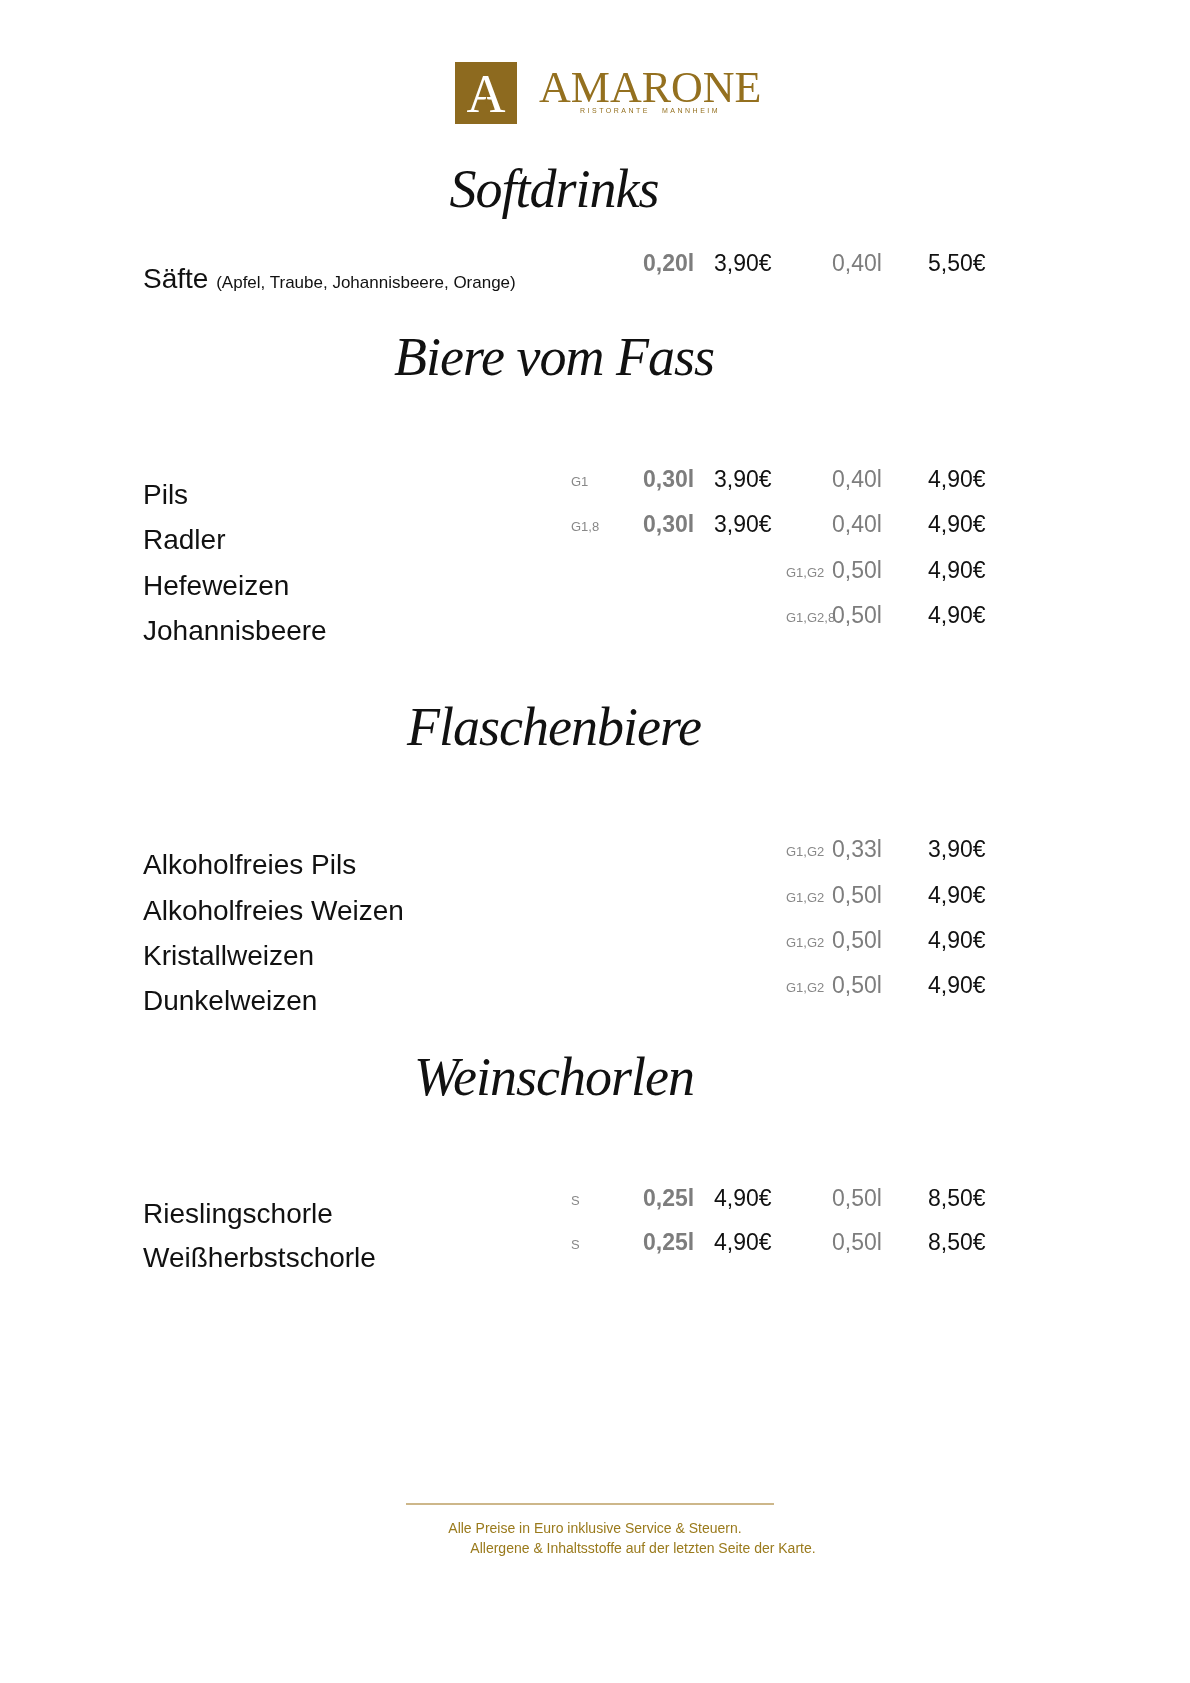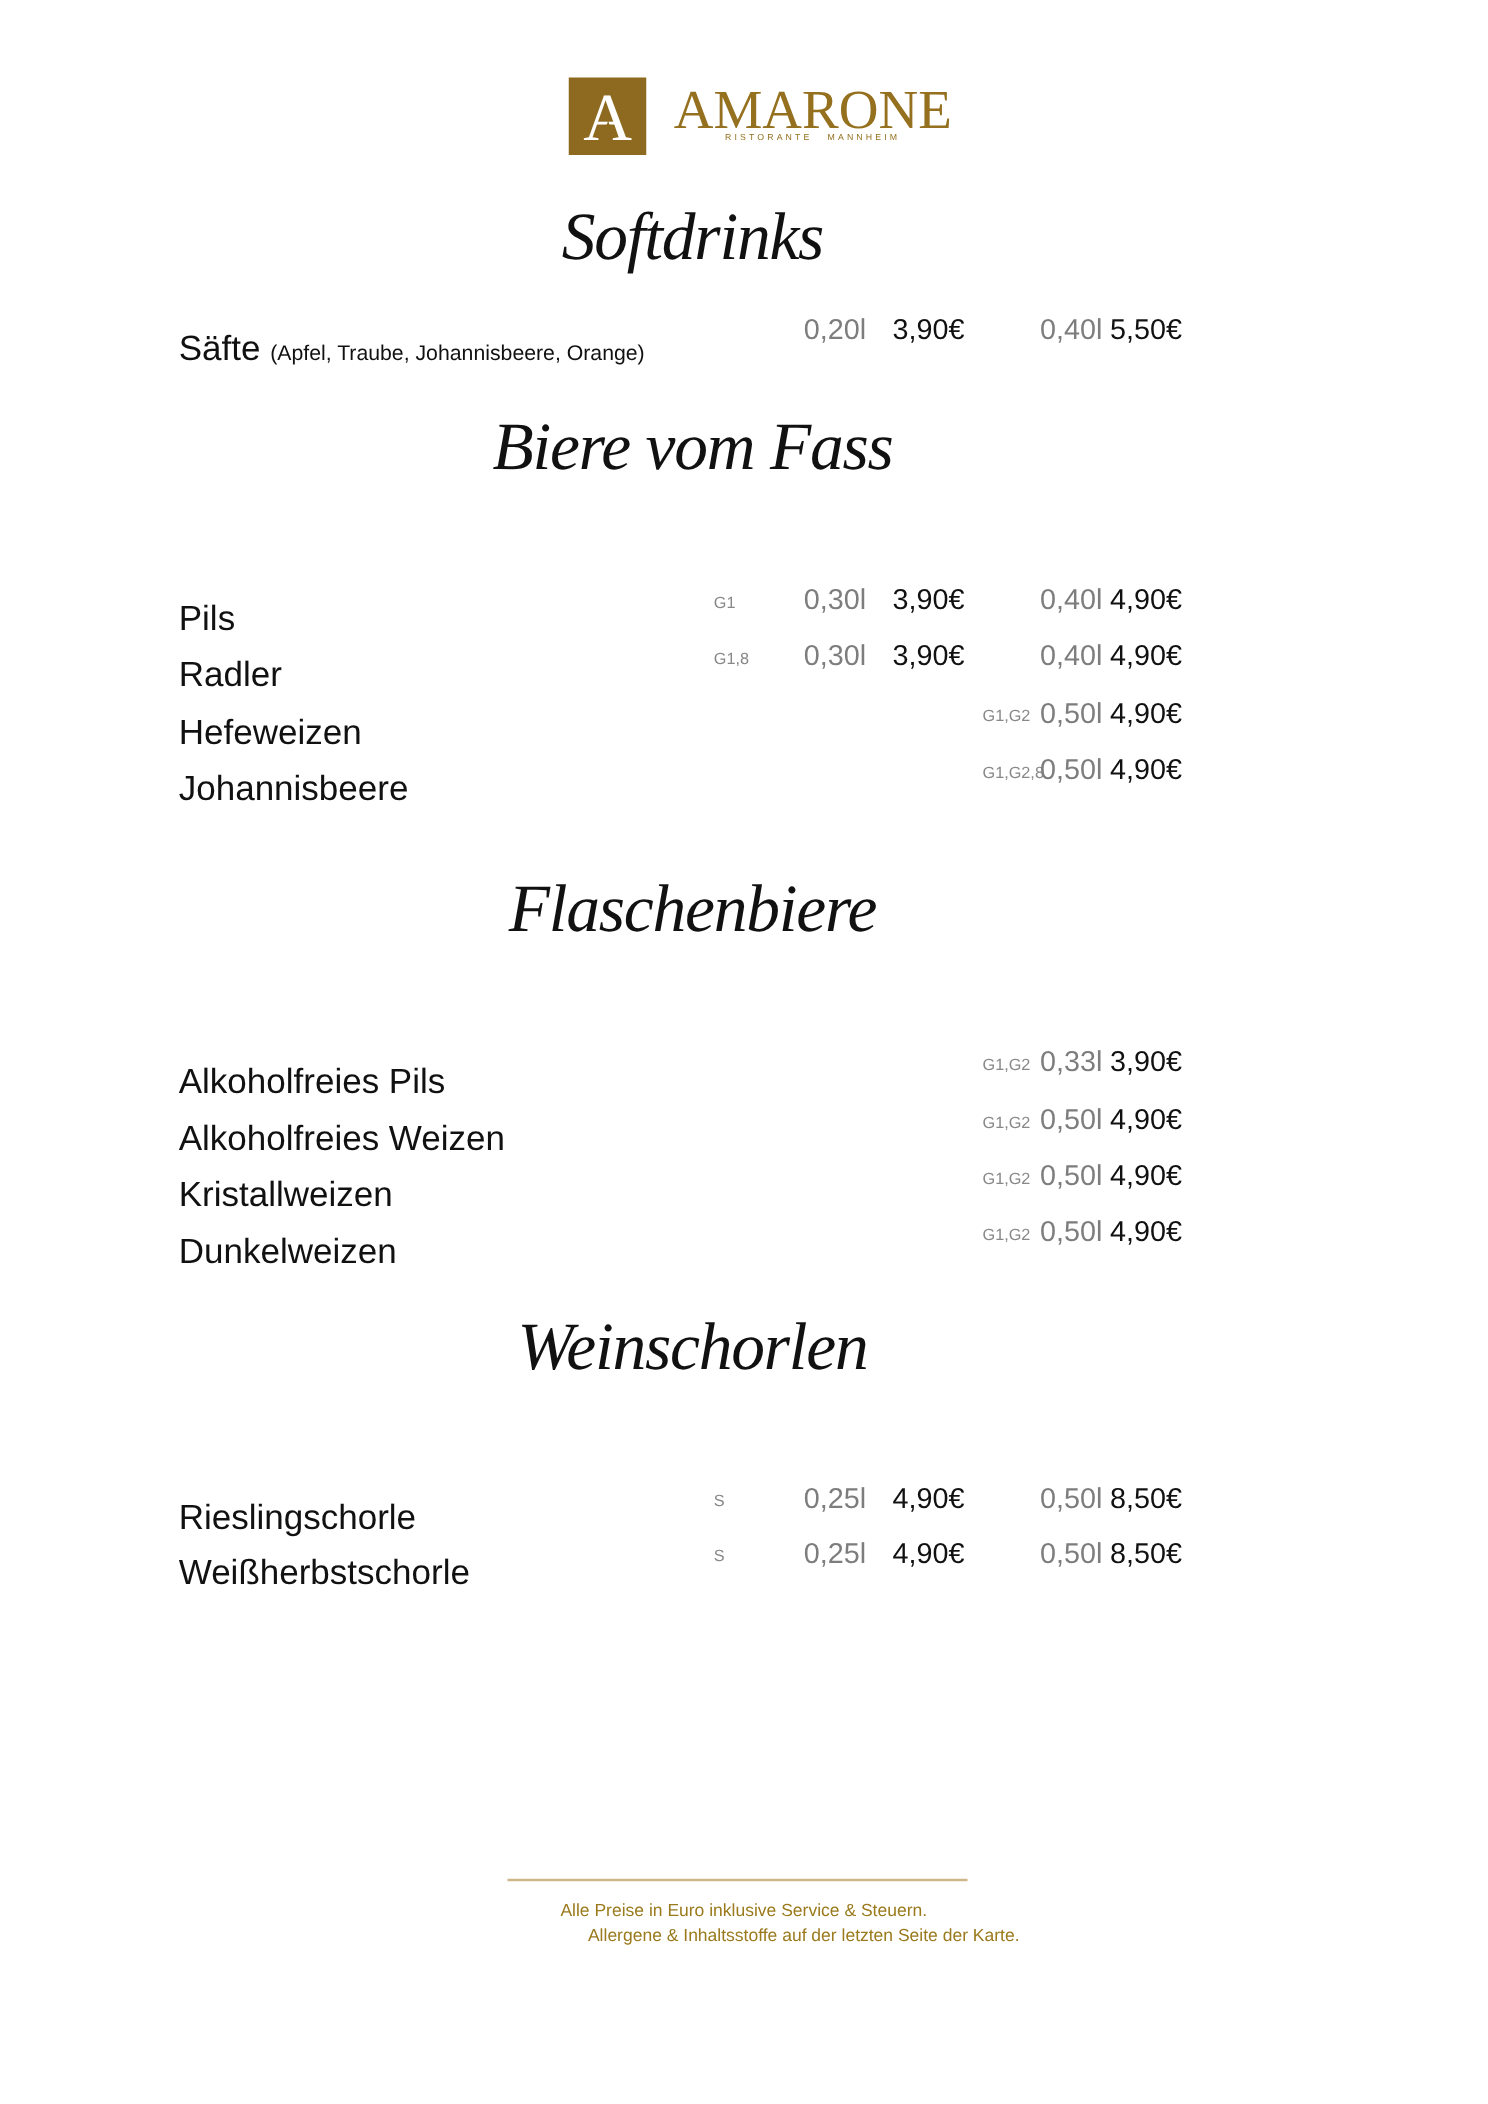--- a/index.html
+++ b/index.html
@@ -15,22 +15,22 @@
   .logo-sub { top: 107px; font-size: 7px; letter-spacing: 2.5px; color: #94701f; font-family: "Liberation Sans", sans-serif; }
   .heading { left: 0; width: 1108px; text-align: center;
              font-family: "Liberation Serif", "DejaVu Serif", serif; font-style: italic;
              font-size: 54px; color: #111; line-height: 60px; letter-spacing: -1px; }
   .row { left: 0; width: 1190px; height: 36px; }
   .name { position: absolute; left: 143px; font-size: 28px; line-height: 36px; color: #111; white-space: nowrap; margin-top: 16px; }
   .name small { font-size: 17px; }
   .allergen { position: absolute; font-size: 13px; line-height: 36px; color: #888; top: 3px; }
   .vol { position: absolute; font-size: 23px; line-height: 36px; color: #7d7d7d; }
   .price { position: absolute; font-size: 23px; line-height: 36px; color: #111; }
-  .a1 { left: 571px; } .v1 { left: 643px; } .p1 { left: 714px; }
-  .a2 { left: 786px; } .v2 { left: 832px; } .p2 { left: 888px; text-align: center; }
+  .a1 { left: 571px; } .v1 { left: 643px; font-weight: bold; } .p1 { left: 714px; }
+  .a2 { left: 786px; } .v2 { left: 832px; } .p2 { left: 928px; text-align: center; }
   .footer-line { left: 406px; top: 1503px; width: 368px; height: 2px; background: #cdb78a; }
   .footer-text { left: 0; width: 1190px; text-align: center; font-size: 14px; color: #9a7a1c; line-height: 19px; }
 </style>
 </head>
 <body>
 
 <div class="abs logo-box">
   <div class="logo-a">A</div>
   <svg class="logo-star" viewBox="0 0 10 10">
     <path d="M5 0 L6 4 L10 5 L6 6 L5 10 L4 6 L0 5 L4 4 Z" fill="#8d6a1f"></path>

